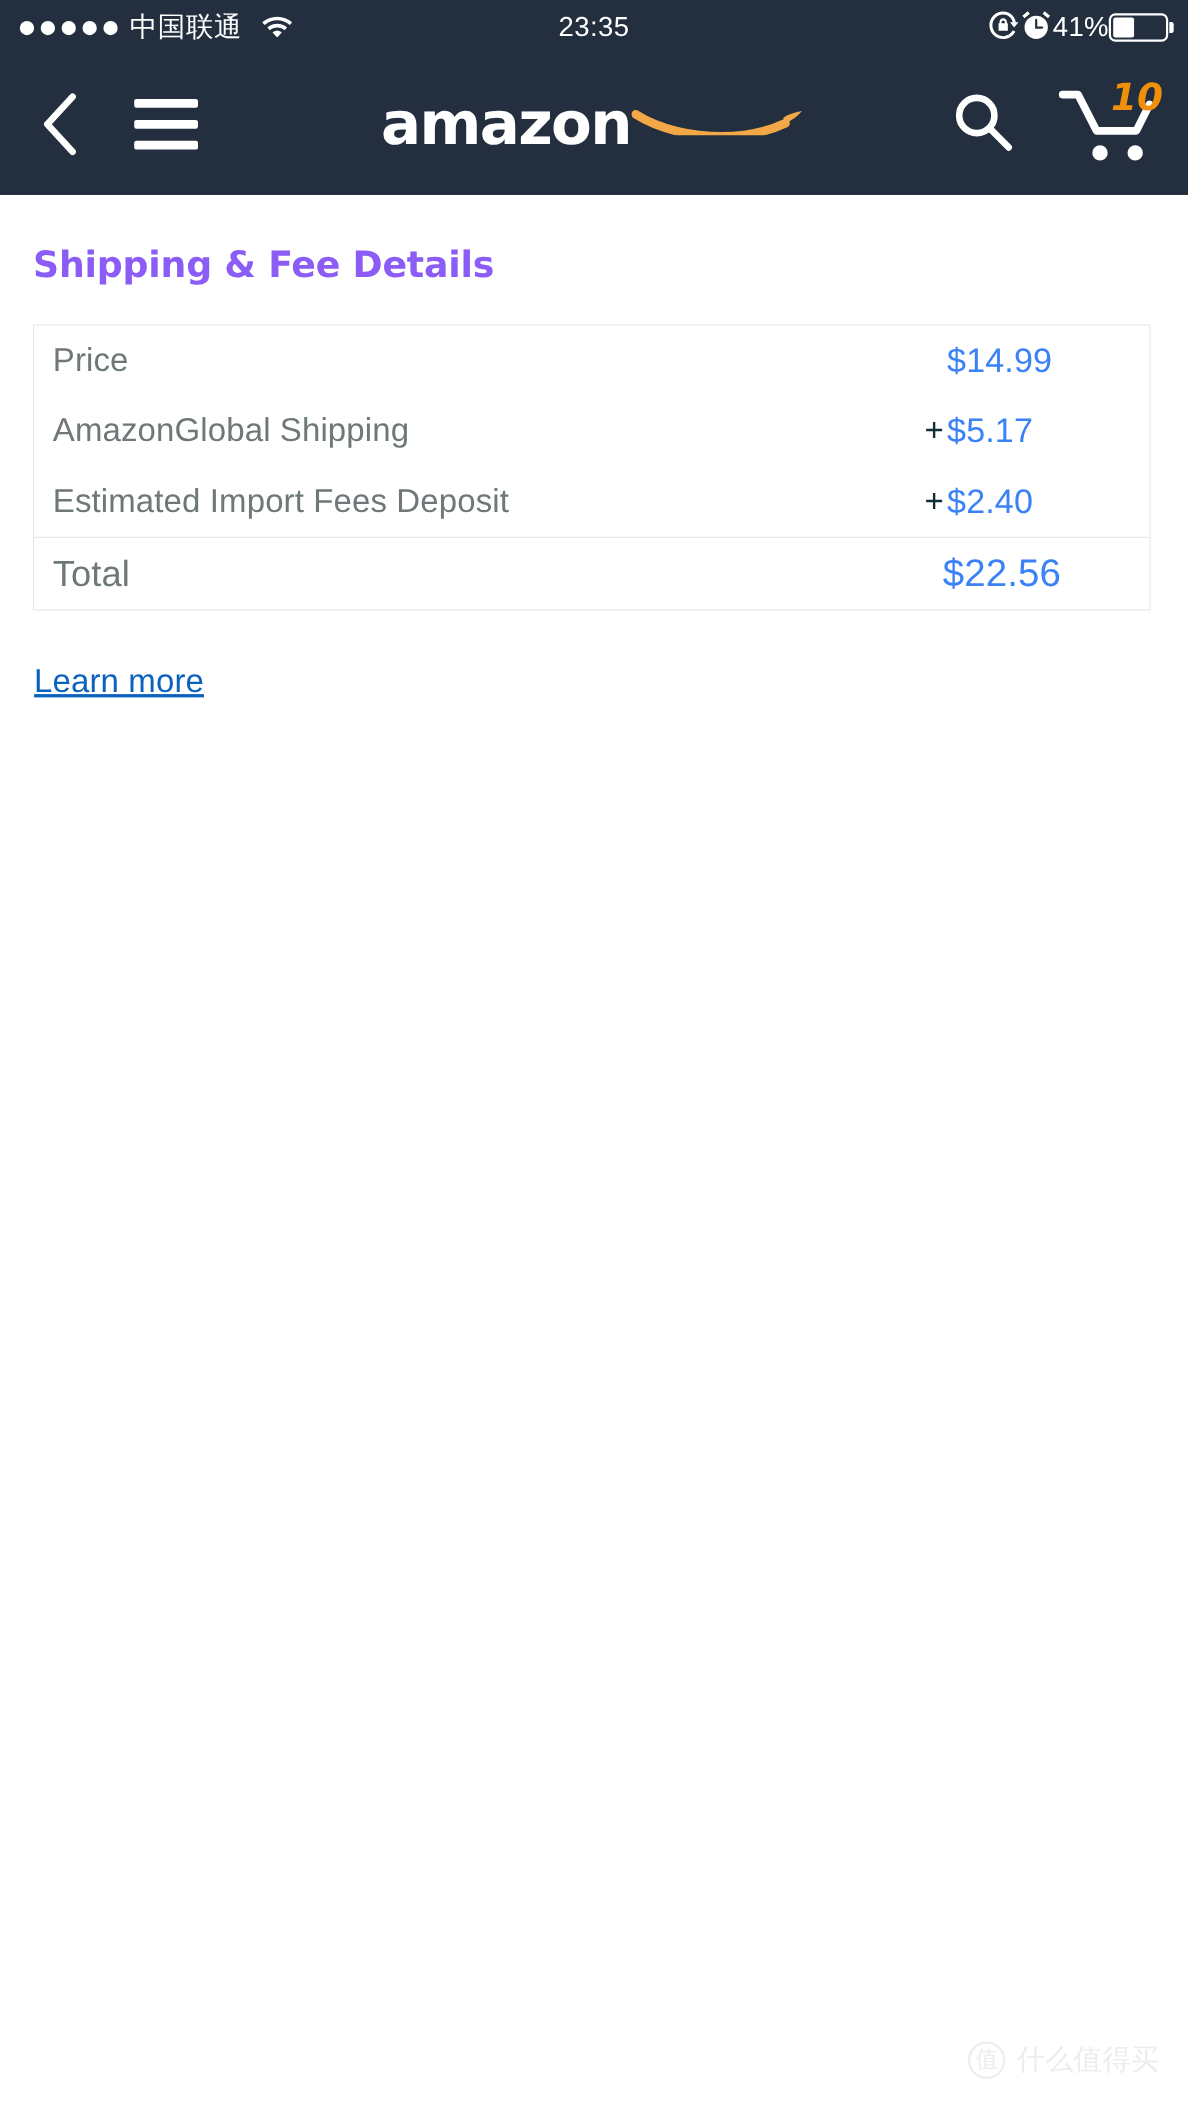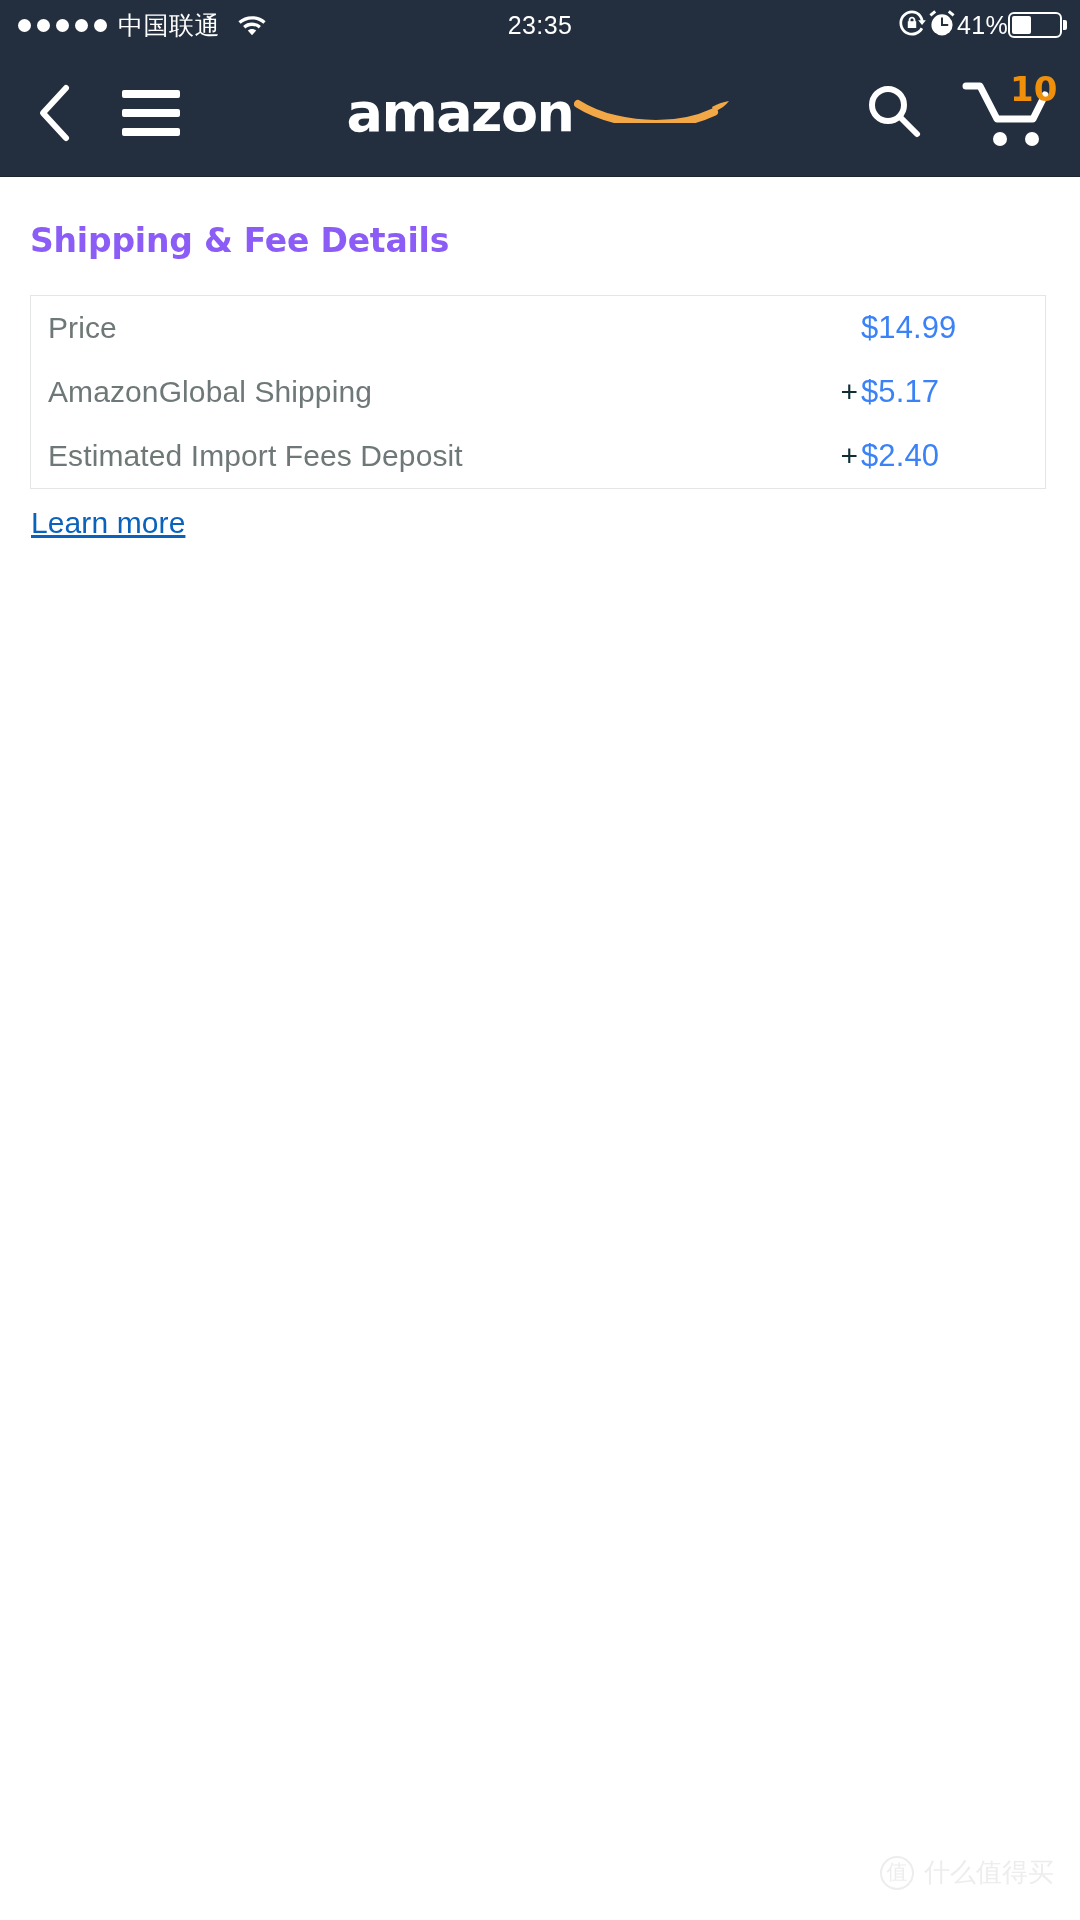--- a/index.html
+++ b/index.html
@@ -63,21 +63,21 @@
     display:flex; align-items:center; justify-content:center;
     pointer-events:none;
   }
   .logo-wrap{ position:relative; display:flex; flex-direction:row; align-items:center; }
   .logo-text{
     font-family:"DejaVu Sans", sans-serif;
     font-size:54px; font-weight:700; color:#ffffff;
     letter-spacing:-1.5px; line-height:0.95;
   }
   .logo-smile{ position:relative; margin-top:-6px; width:160px; height:26px; }
-  .nav-right{ margin-left:auto; display:flex; align-items:center; gap:38px; }
+  .nav-right{ margin-left:auto; display:flex; align-items:center; gap:38px;font-style:italic; }
   .cart-wrap{ position:relative; width:92px; height:74px; }
   .cart-badge{
     position:absolute; left:48px; top:-4px;
     color:#f0900a; font-size:34px; font-weight:700;
     font-family:"DejaVu Sans", sans-serif; line-height:1;
   }
 
   
   .content{ padding:0 30px; }
   .page-title{
@@ -113,21 +113,21 @@
     padding-right:3px;
   }
   .fee-value{
     min-width:156px; 
     font-size:31px; color:#3b82f6; letter-spacing:0.1px;
   }
   .fee-value.total{ font-size:35px; min-width:160px; }
 
   .learn-more{
     display:inline-block;
-    margin-top:17px; margin-left:1px;
+    margin-top:48px; margin-left:1px;
     font-size:30px; color:#0a62bd; letter-spacing:0.1px;
   }
 
   
   .watermark{
     position:absolute; right:26px; bottom:30px;
     display:flex; align-items:center; gap:10px;
     color:#ededed; font-size:26px;
     font-family:"DejaVu Sans", sans-serif;
     user-select:none;
@@ -248,20 +248,25 @@
         <span class="fee-sign">+</span>
         <span class="fee-value">$5.17</span>
       </div>
 
       <div class="fee-row">
         <span class="fee-label">Estimated Import Fees Deposit</span>
         <span class="fee-sign">+</span>
         <span class="fee-value">$2.40</span>
       </div>
 
+      <div class="fee-row total-row">
+        <span class="fee-label total">Total</span>
+        <span class="fee-sign"></span>
+        <span class="fee-value total">$22.56</span>
+      </div>
 
     </div>
 
     <a class="learn-more" href="#">Learn more</a>
   </div>
 
   <div class="watermark">
     <span class="wm-badge">值</span>
     <span>什么值得买</span>
   </div>

